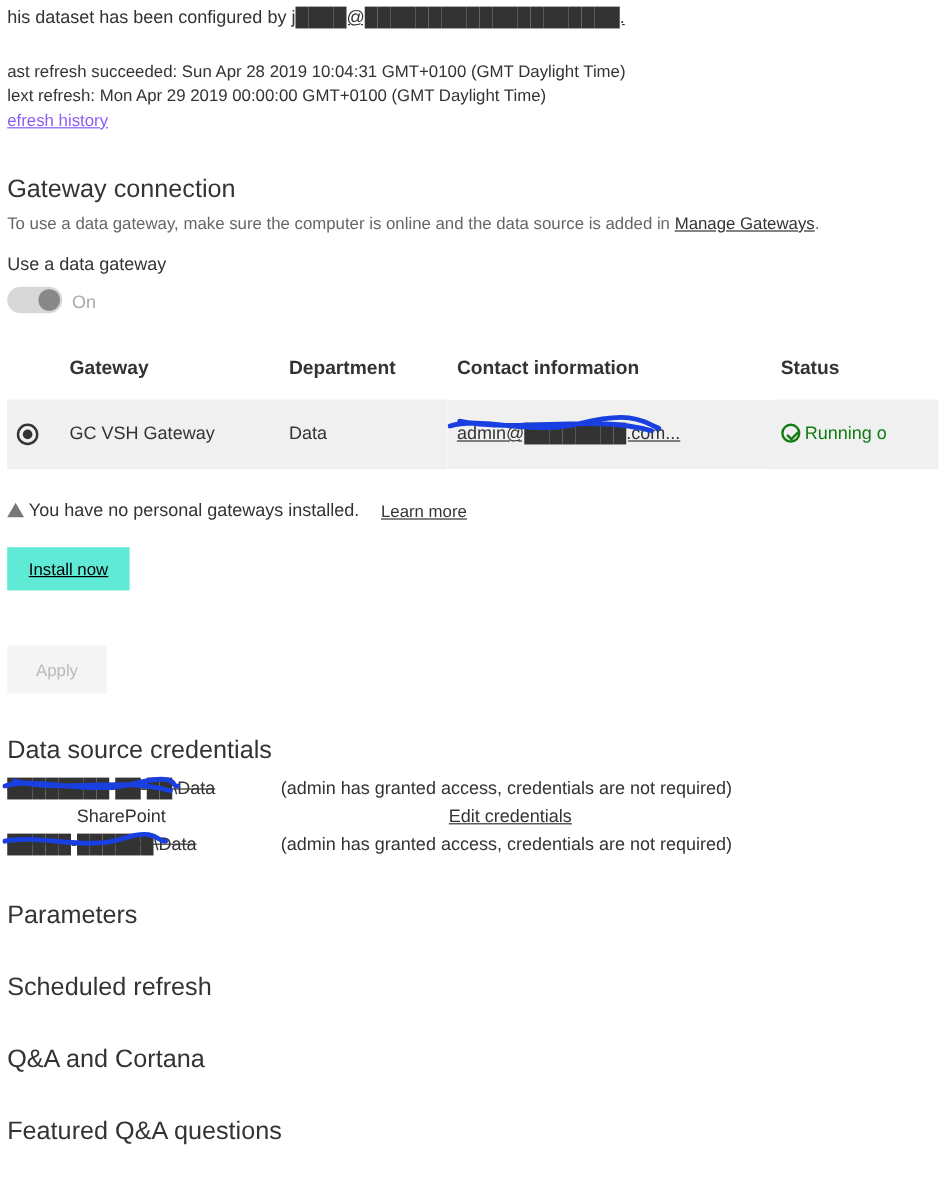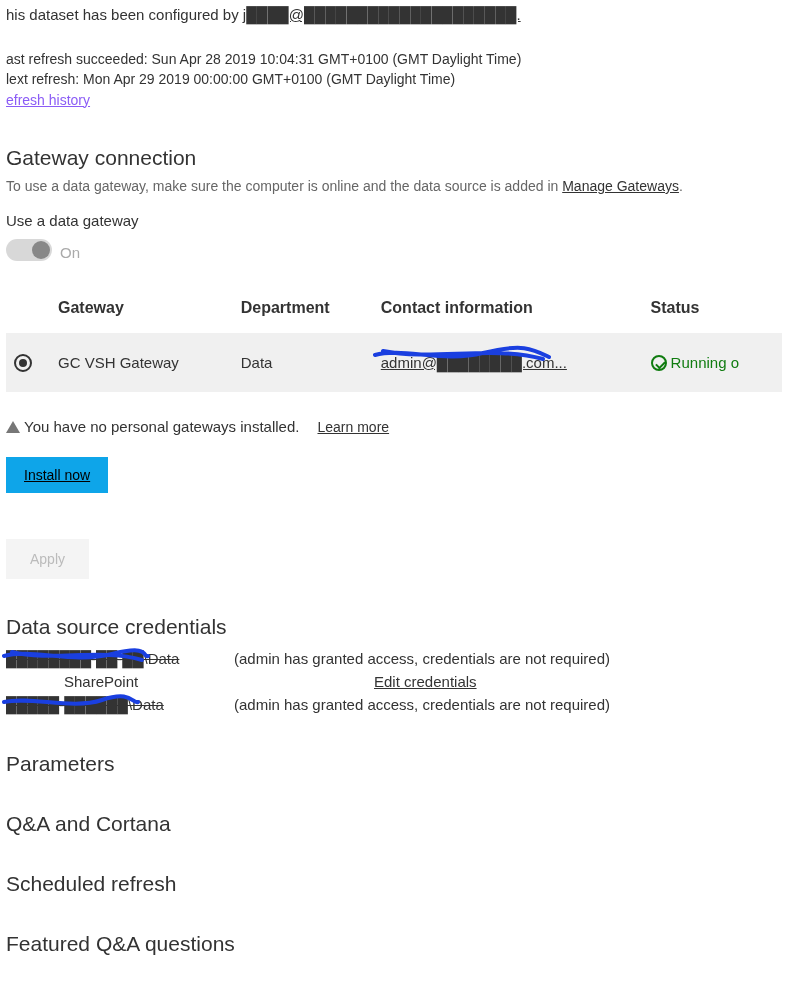--- a/index.html
+++ b/index.html
@@ -65,21 +65,21 @@
   .contact-redact { position: relative; text-decoration: underline; }
   .personal-gw { margin-top: 26px; font-size: 15px; display: flex; align-items: flex-end; gap: 18px; }
   .warn-icon {
     display: inline-block; width: 0; height: 0;
     border-left: 7px solid transparent; border-right: 7px solid transparent;
     border-bottom: 12px solid #777; position: relative; vertical-align: -1px; margin-right: 4px;
   }
   .learn-more { text-decoration: underline; font-size: 14px; cursor: pointer; }
   .install-btn {
     display: inline-block; margin-top: 22px;
-    background: #0ea5e9; color: #000;
+    background: #5eead4; color: #000;
     padding: 10px 18px; font-size: 14px;
     text-decoration: underline; cursor: pointer; border: none;
   }
   .action-row { margin-top: 46px; display: flex; gap: 12px; }
   .btn {
     padding: 12px 24px; font-size: 14px;
     background: #f4f4f4; color: #bbb; border: none; cursor: default;
   }
   .ds-table { margin-top: 6px; font-size: 15px; }
   .ds-table .row { display: flex; align-items: center; padding: 3px 0; gap: 28px; }
@@ -190,17 +190,17 @@
         <span class="strike">█████-██████\Data</span>
         <svg class="scribble" style="left:-4px; top:-4px; width:140px; height:22px;" viewBox="0 0 140 22">
           <path d="M2 10 C 30 4, 70 18, 100 8 S 130 12, 136 10"></path>
         </svg>
       </div>
       <div class="note">(admin has granted access, credentials are not required)</div>
     </div>
   </div>
 
   <h2 class="section">Parameters</h2>
+  <h2 class="section">Scheduled refresh</h2>
   <h2 class="section">Q&amp;A and Cortana</h2>
-  <h2 class="section">Scheduled refresh</h2>
   <h2 class="section">Featured Q&amp;A questions</h2>
 
 </div>
 
 </body></html>

